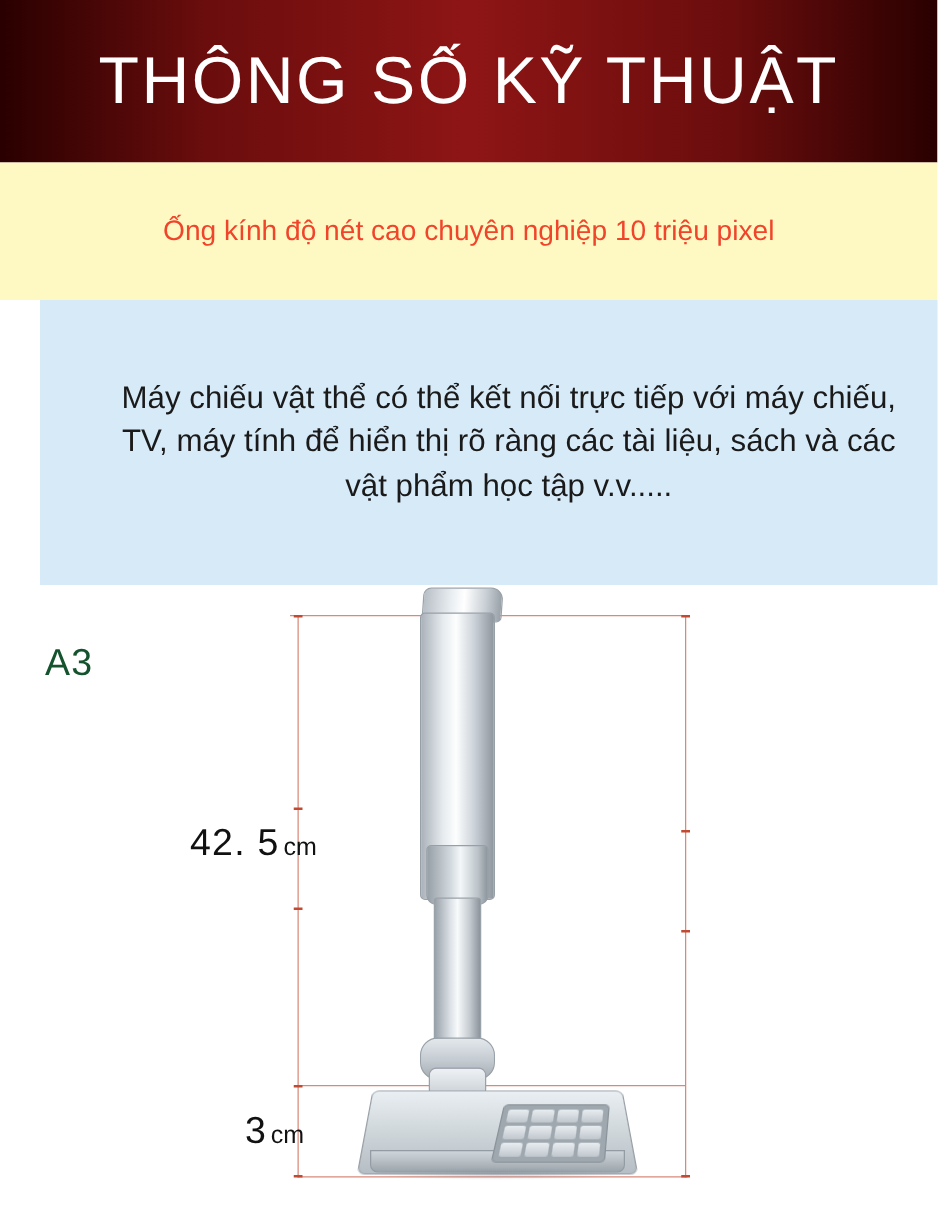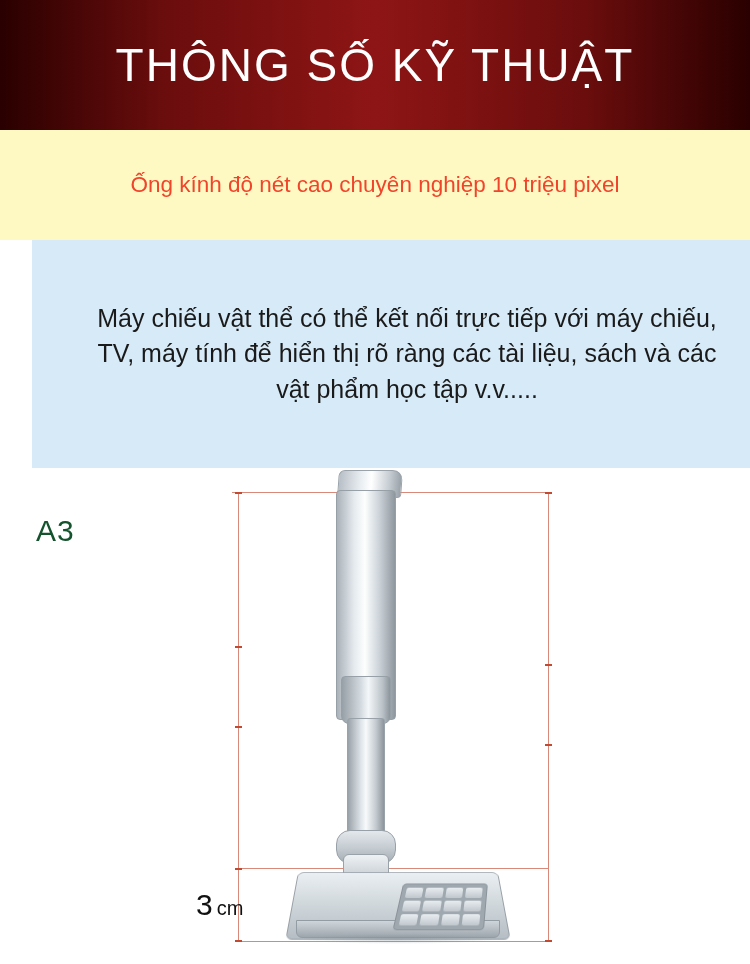--- a/index.html
+++ b/index.html
@@ -20,21 +20,21 @@
     width: 750px;
     height: 130px;
     background: linear-gradient(90deg, #2a0000 0%, #6b0d0d 22%, #8e1515 50%, #6b0d0d 78%, #2a0000 100%);
     display: flex;
     align-items: center;
     justify-content: center;
     box-sizing: border-box;
   }
   .header-title {
     color: #ffffff;
-    font-size: 46px;
+    font-size: 53px;
     letter-spacing: 2px;
     font-weight: 400;
     text-align: center;
     line-height: 1.1;
     font-family: "Liberation Sans", sans-serif;
   }
 
   
   .subtitle-band {
     width: 750px;
@@ -302,17 +302,20 @@
       <div class="key"></div>
       <div class="key"></div>
       <div class="key"></div>
       <div class="key"></div>
       <div class="key"></div>
       <div class="key"></div>
     </div>
     <div class="shadow"></div>
   </div>
 
+  <div class="dim dim-425">
+    <span class="num">42. 5</span><span class="unit">cm</span>
+  </div>
   <div class="dim dim-3">
     <span class="num">3</span><span class="unit">cm</span>
   </div>
 
 </div>
 
 </body></html>

